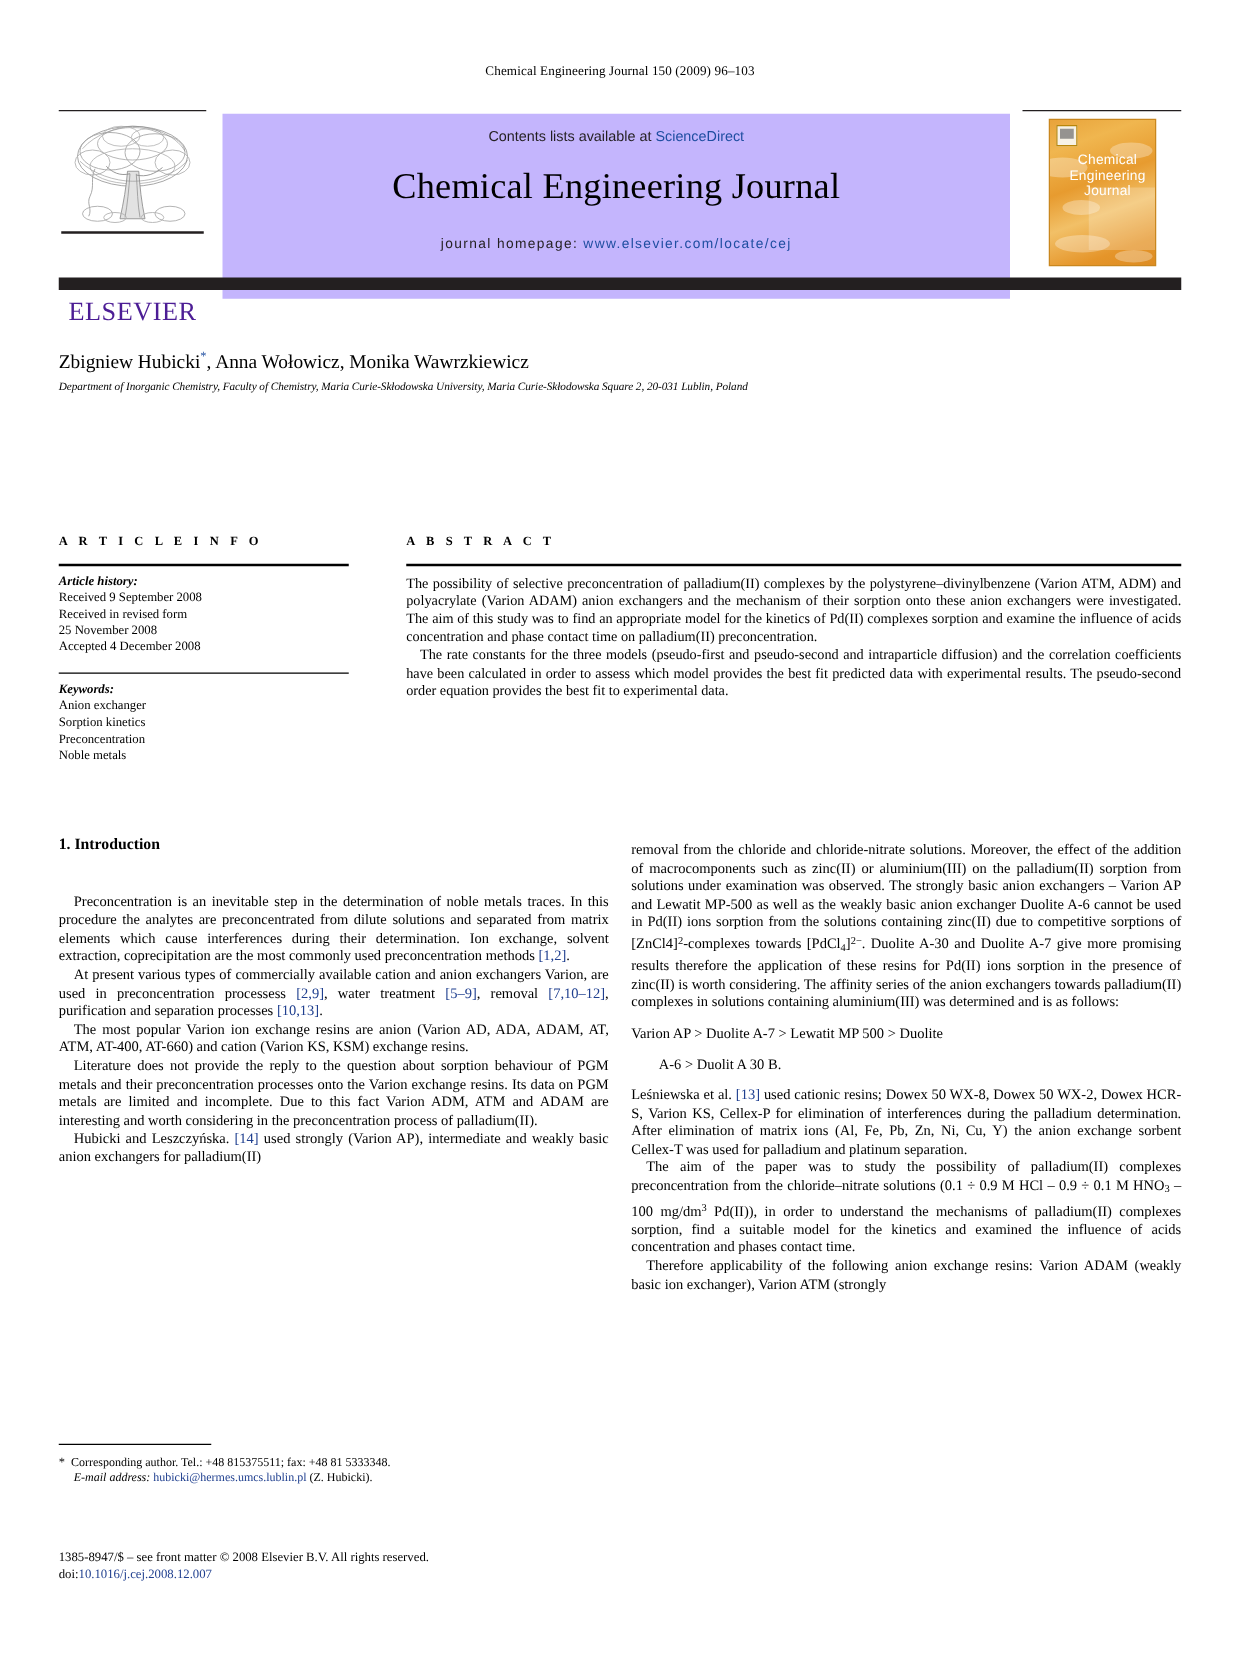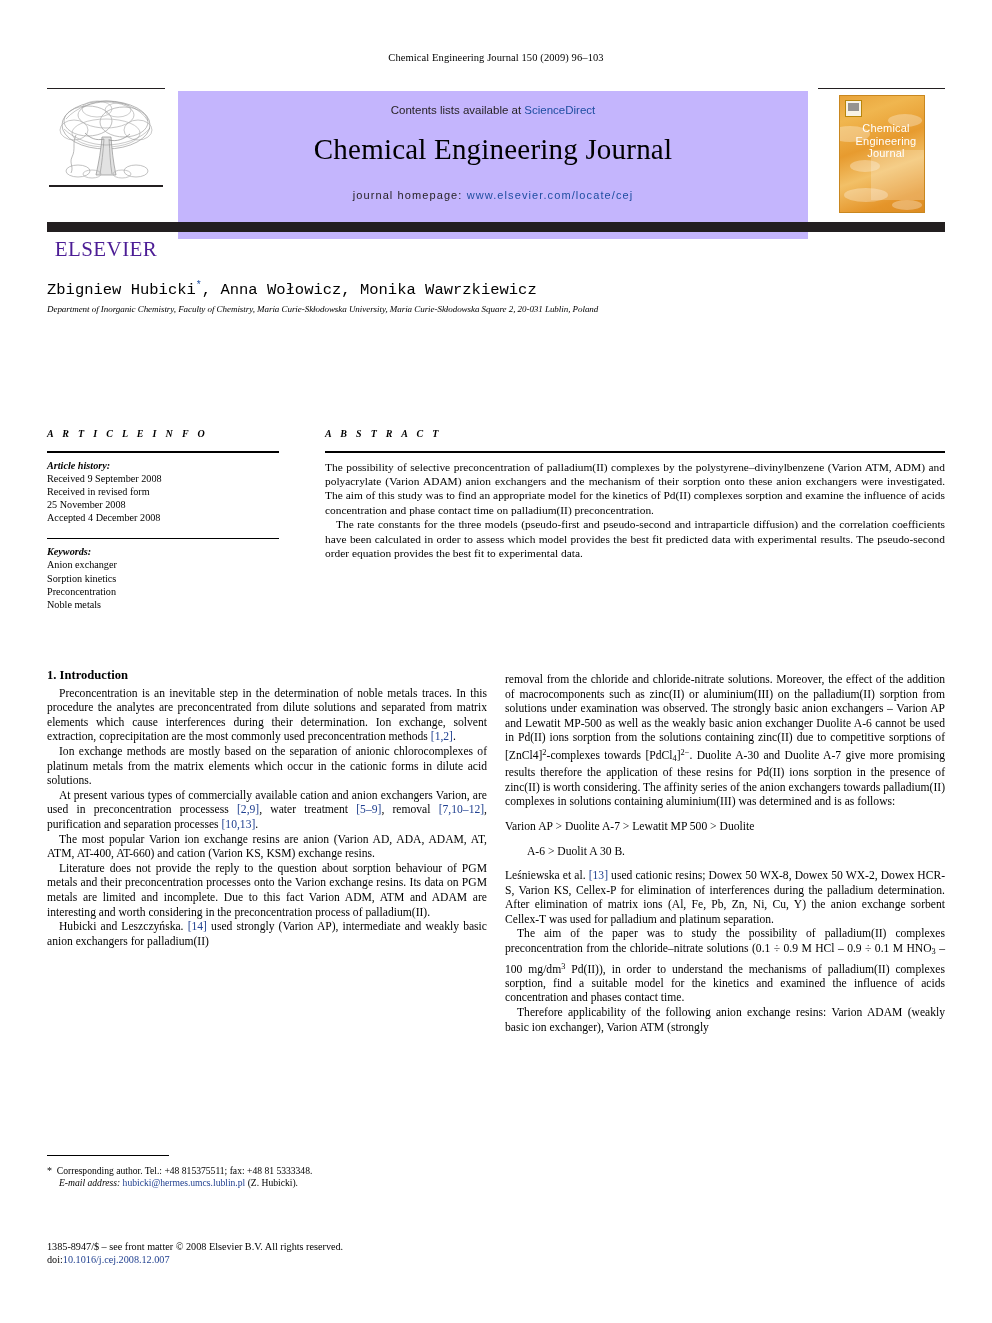--- a/index.html
+++ b/index.html
@@ -192,21 +192,21 @@
   .art-title {
     font-family: "Liberation Serif", serif;
     font-size: 21.5px;
     line-height: 28px;
     color: #000;
     margin: 0;
     font-weight: 400;
   }
   .authors {
     margin: 14px 0 0 0;
-    font-family: Liberation Mono, monospace;
+    font-family: Liberation Serif, serif;
     font-size: 15.5px;
     color: #000;
   }
   .authors sup { font-size: 10px; color: #1f4ea1; vertical-align: super; }
   .affil {
     margin: 5px 0 0 0;
     font-family: "Liberation Serif", serif;
     font-style: italic;
     font-size: 9px;
     color: #000;
@@ -226,21 +226,20 @@
     left: 325px; top: 428px;
     width: 620px;
   }
   .sec-head {
     font-family: "Liberation Serif", serif;
     font-weight: bold;
     font-size: 10px;
     letter-spacing: 3.3px;
     color: #000;
     margin: 0 0 12px 0;
-    font-style: italic;
   }
   .info-body {
     font-family: "Liberation Serif", serif;
     font-size: 10.2px;
     line-height: 13.2px;
     color: #000;
   }
   .info-body .lbl { font-style: italic; font-weight: bold; }
   .info-group { padding-top: 6px; }
   .info-gap { height: 13px; }
@@ -272,21 +271,21 @@
     line-height: 14.6px;
     text-align: justify;
     color: #000;
   }
   .col-left  { left: 47px; }
   .col-right { left: 505px; top: 673px; }
   .col h2 {
     font-family: "Liberation Serif", serif;
     font-size: 12.6px;
     font-weight: bold;
-    margin: 0 0 4px 0;
+    margin: 0 0 32px 0;
   }
   .col p { margin: 0; text-indent: 12px; }
   .col p.noindent { text-indent: 0; }
   .ref { color: #1f3f8f; }
   .affinity {
     margin: 10px 0 10px 0 !important;
     text-indent: 0 !important;
     text-align: left;
   }
   .affinity .l2 { display: block; margin-top: 10px; padding-left: 22px; }
@@ -438,21 +437,20 @@
       <p class="first">The possibility of selective preconcentration of palladium(II) complexes by the polystyrene–divinylbenzene (Varion ATM, ADM) and polyacrylate (Varion ADAM) anion exchangers and the mechanism of their sorption onto these anion exchangers were investigated. The aim of this study was to find an appropriate model for the kinetics of Pd(II) complexes sorption and examine the influence of acids concentration and phase contact time on palladium(II) preconcentration.</p>
       <p>The rate constants for the three models (pseudo-first and pseudo-second and intraparticle diffusion) and the correlation coefficients have been calculated in order to assess which model provides the best fit predicted data with experimental results. The pseudo-second order equation provides the best fit to experimental data.</p>
     </div>
   </div>
 
   <div class="col col-left">
     <h2>1.  Introduction</h2>
 
     <p>Preconcentration is an inevitable step in the determination of noble metals traces. In this procedure the analytes are preconcentrated from dilute solutions and separated from matrix elements which cause interferences during their determination. Ion exchange, solvent extraction, coprecipitation are the most commonly used preconcentration methods <span class="ref">[1,2]</span>.</p>
 
-    <p>Ion exchange methods are mostly based on the separation of anionic chlorocomplexes of platinum metals from the matrix elements which occur in the cationic forms in dilute acid solutions.</p>
 
     <p>At present various types of commercially available cation and anion exchangers Varion, are used in preconcentration processess <span class="ref">[2,9]</span>, water treatment <span class="ref">[5–9]</span>, removal <span class="ref">[7,10–12]</span>, purification and separation processes <span class="ref">[10,13]</span>.</p>
 
     <p>The most popular Varion ion exchange resins are anion (Varion AD, ADA, ADAM, AT, ATM, AT-400, AT-660) and cation (Varion KS, KSM) exchange resins.</p>
 
     <p>Literature does not provide the reply to the question about sorption behaviour of PGM metals and their preconcentration processes onto the Varion exchange resins. Its data on PGM metals are limited and incomplete. Due to this fact Varion ADM, ATM and ADAM are interesting and worth considering in the preconcentration process of palladium(II).</p>
 
     <p>Hubicki and Leszczyńska. <span class="ref">[14]</span> used strongly (Varion AP), intermediate and weakly basic anion exchangers for palladium(II)</p>
   </div>
 

